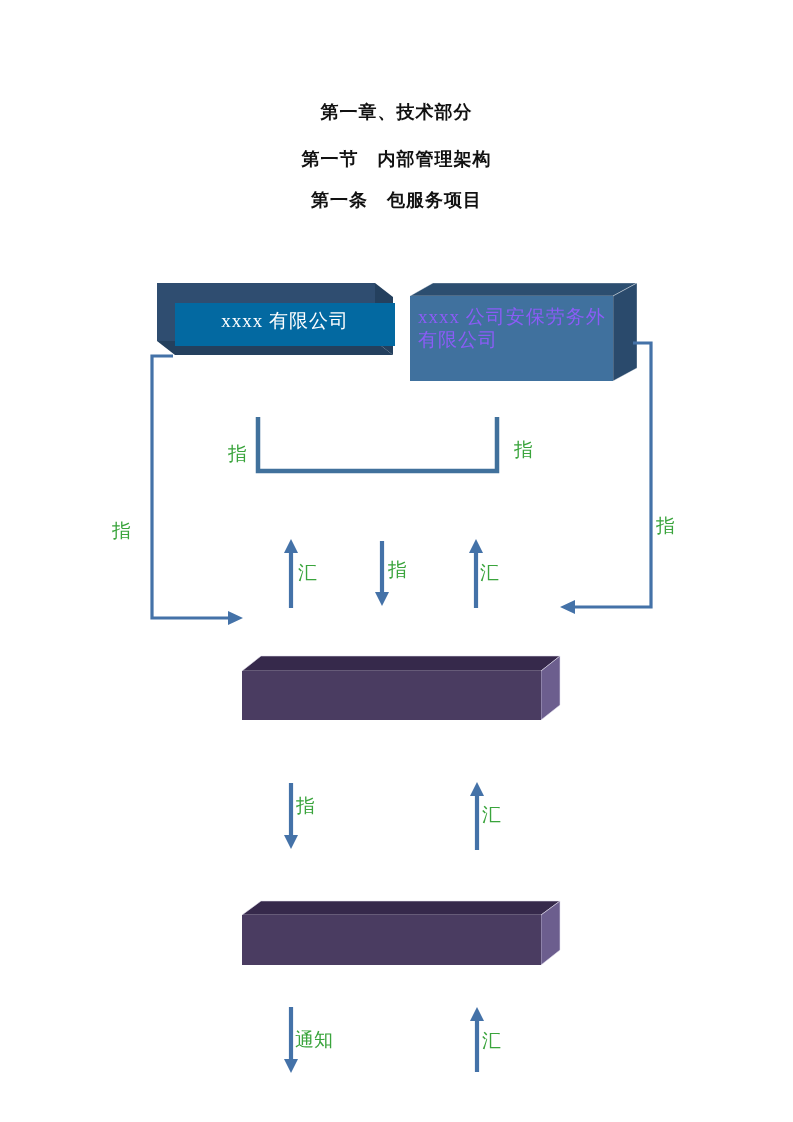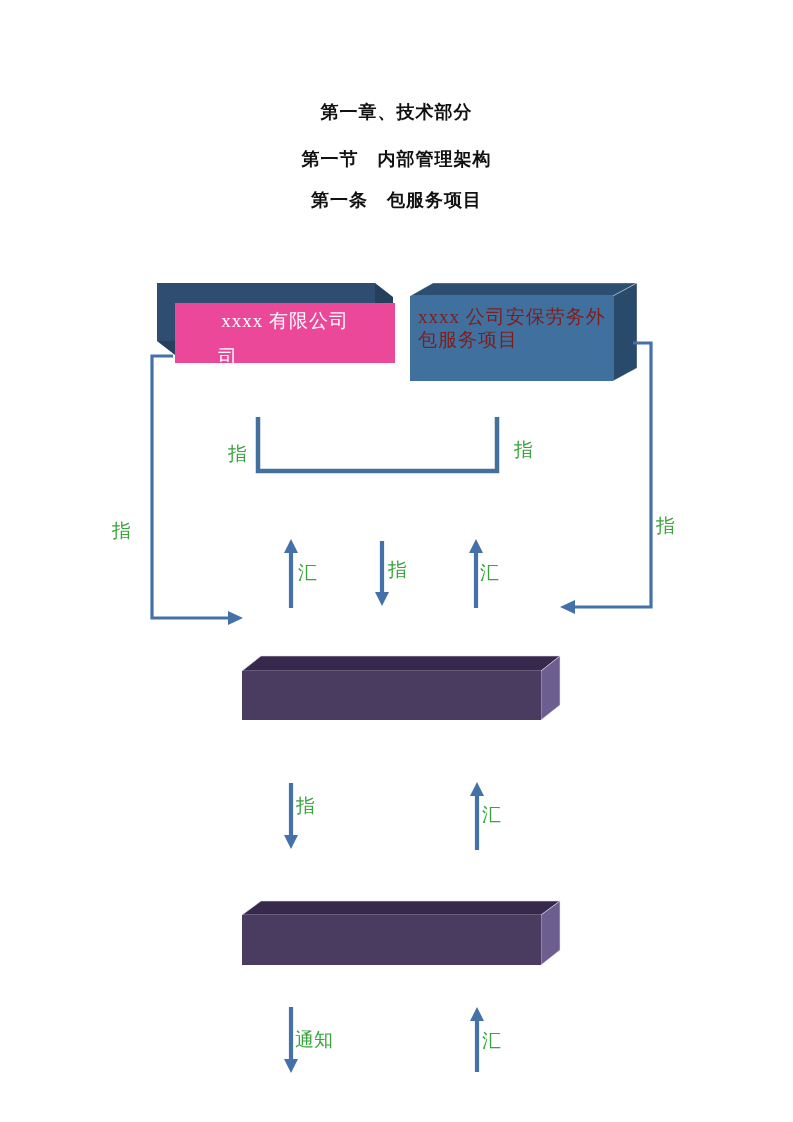--- a/index.html
+++ b/index.html
@@ -13,27 +13,27 @@
   .heading{
     position:absolute;left:0;width:793px;text-align:center;
     font-weight:bold;font-size:18px;color:#111;letter-spacing:1px;white-space:pre;
   }
   .h1{top:100px;}
   .h2{top:147px;}
   .h3{top:188px;}
   svg.canvas{position:absolute;left:0;top:0;width:793px;height:1122px;}
   .overlay{position:absolute;left:0;top:0;width:793px;height:1122px;pointer-events:none;}
   .company-box{
-    position:absolute;left:175px;top:303px;width:220px;height:60px;
-    background:#ec4899;overflow:hidden;color:#fff;font-size:19px;line-height:24px;
+    position:absolute;left:175px;top:303px;width:220px;height:43px;
+    background:#0369a1;overflow:hidden;color:#fff;font-size:19px;line-height:24px;
   }
   .company-line1{margin-top:6px;text-align:center;letter-spacing:1px;}
   .company-line2{margin-top:12px;margin-left:43px;}
   .project-text{
-    position:absolute;left:418px;top:305px;width:200px;color:#7f1d1d;
+    position:absolute;left:418px;top:305px;width:200px;color:#8b5cf6;
     font-size:19px;line-height:23px;letter-spacing:1px;
   }
   .bar-label{
     position:absolute;left:242px;width:299px;text-align:center;color:#fff;
     font-size:19px;letter-spacing:2px;
   }
   .mgr{top:677px;}
   .ldr{top:921px;}
   .flow-label{
     position:absolute;color:#3AA43C;font-size:19px;line-height:20px;
@@ -123,21 +123,21 @@
 
   <div class="overlay">
 
     <div class="company-box">
       <div class="company-line1">xxxx 有限公司</div>
       <div class="company-line2">司</div>
     </div>
 
     <div class="project-text">
       <div>xxxx 公司安保劳务外</div>
-      <div>包服务项目</div>
+      <div>有限公司</div>
     </div>
 
 
     <div class="flow-label" style="left:228px;top:444px;">指</div>
     <div class="flow-label" style="left:514px;top:440px;">指</div>
     <div class="flow-label" style="left:112px;top:521px;">指</div>
     <div class="flow-label" style="left:656px;top:516px;">指</div>
     <div class="flow-label" style="left:298px;top:563px;">汇</div>
     <div class="flow-label" style="left:388px;top:560px;">指</div>
     <div class="flow-label" style="left:480px;top:563px;">汇</div>

